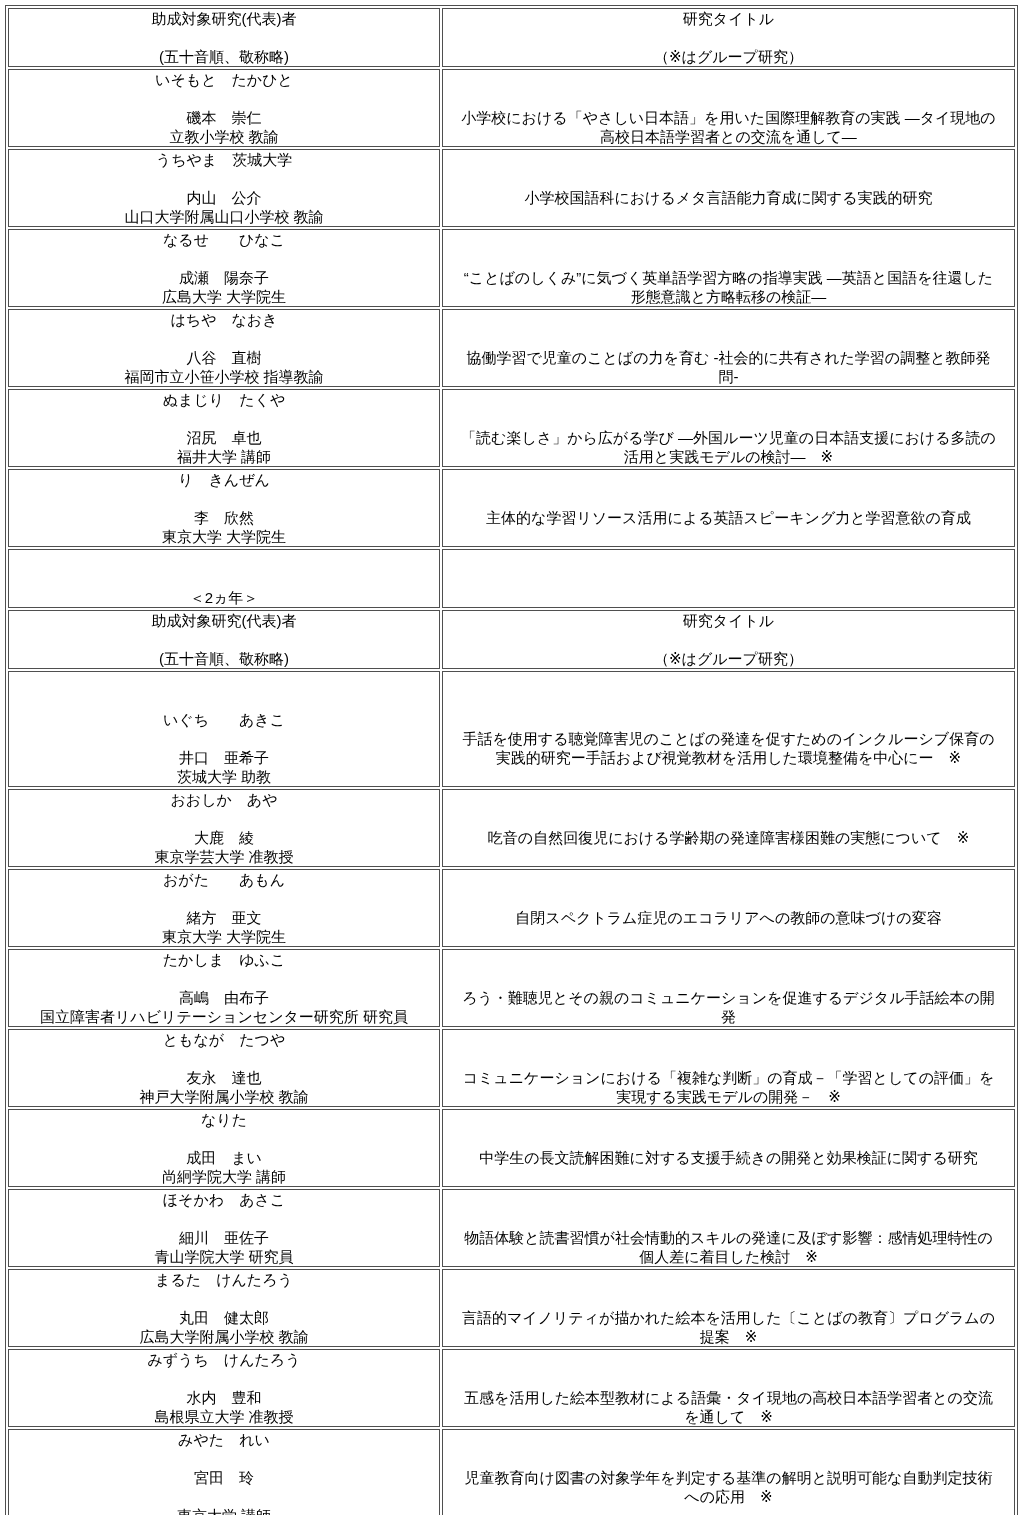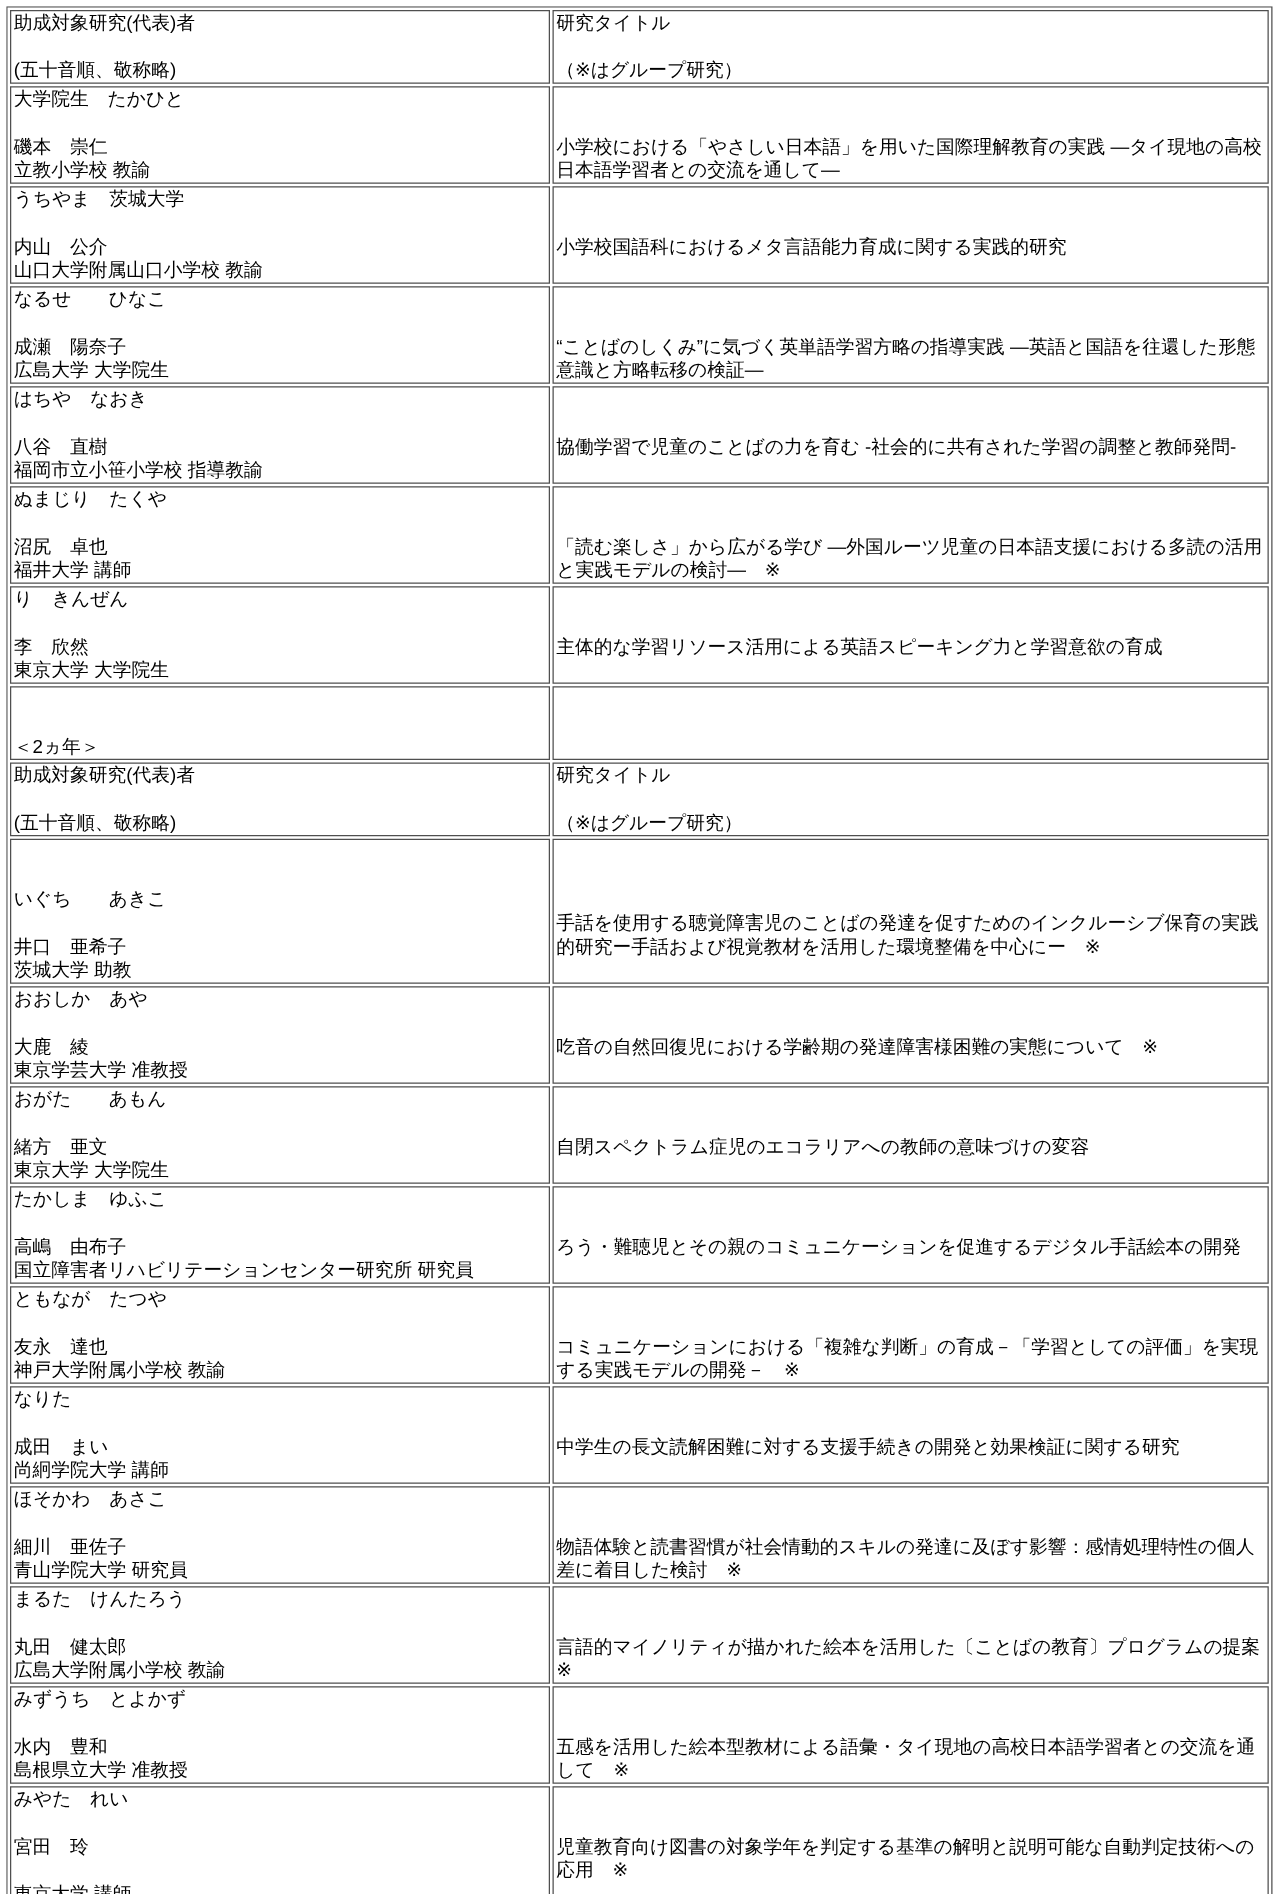--- a/index.html
+++ b/index.html
@@ -14,45 +14,46 @@
     width: 1013px;
     table-layout: fixed;
     border-collapse: separate;
     border-spacing: 2px;
     border: 1px solid #4f4f4f;
   }
   col.col-left  { width: 432px; }
   col.col-right { }
   td.cell {
     border: 1px solid #4f4f4f;
-    padding: 0 2px;
+    padding: 0 14px;
     vertical-align: top;
     white-space: pre-line;      
     overflow-wrap: break-word;
+    text-align: center;
   }
 </style>
 </head>
 <body>
 
 <table class="grant-table">
   <colgroup>
     <col class="col-left">
     <col class="col-right">
   </colgroup>
   <tbody>
     <tr>
       <td class="cell">助成対象研究(代表)者
 
 (五十音順、敬称略)</td>
       <td class="cell">研究タイトル
 
 （※はグループ研究）</td>
     </tr>
     <tr>
-      <td class="cell">大学院生　たかひと
+      <td class="cell">いそもと　たかひと
 
 磯本　崇仁
 立教小学校 教諭</td>
       <td class="cell">
 
 小学校における「やさしい日本語」を用いた国際理解教育の実践 ―タイ現地の高校日本語学習者との交流を通して―</td>
     </tr>
     <tr>
       <td class="cell">うちやま　茨城大学
 
@@ -181,21 +182,21 @@
     <tr>
       <td class="cell">まるた　けんたろう
 
 丸田　健太郎
 広島大学附属小学校 教諭</td>
       <td class="cell">
 
 言語的マイノリティが描かれた絵本を活用した〔ことばの教育〕プログラムの提案　※</td>
     </tr>
     <tr>
-      <td class="cell">みずうち　とよかず
+      <td class="cell">みずうち　けんたろう
 
 水内　豊和
 島根県立大学 准教授</td>
       <td class="cell">
 
 五感を活用した絵本型教材による語彙・タイ現地の高校日本語学習者との交流を通して　※</td>
     </tr>
     <tr>
       <td class="cell">みやた　れい
 

